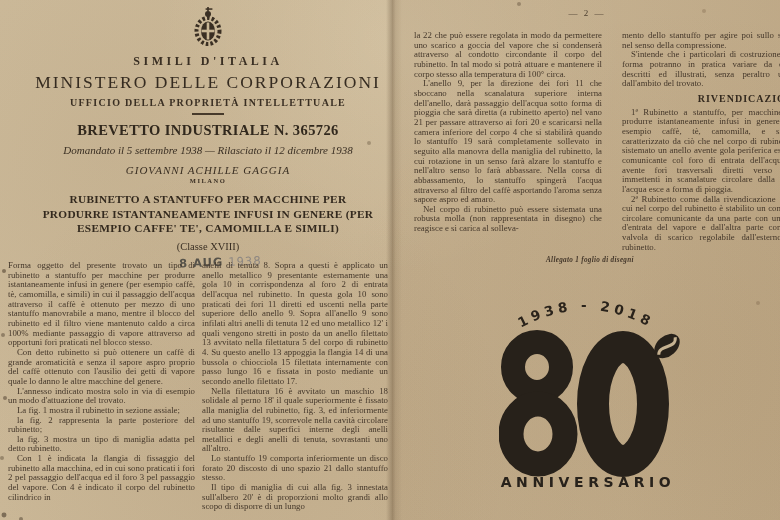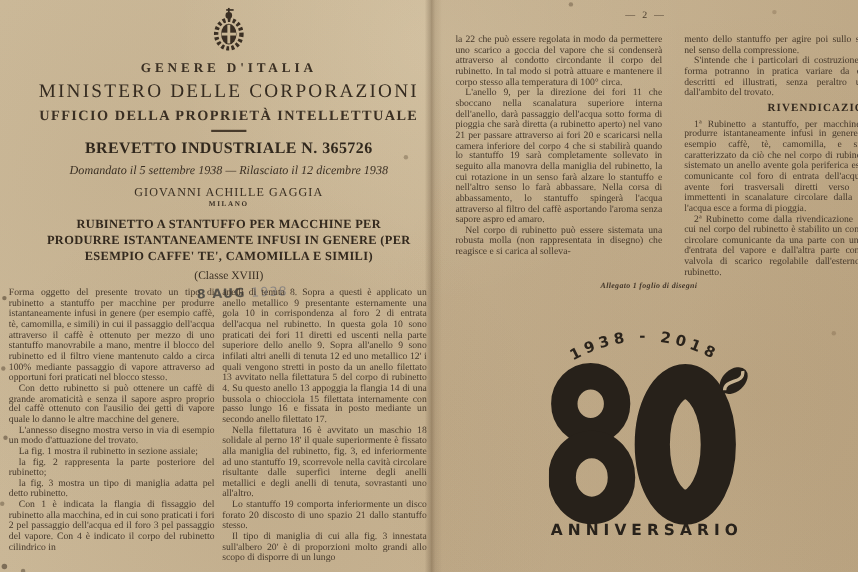--- a/index.html
+++ b/index.html
@@ -15,25 +15,25 @@
   
   .right-tint{position:absolute;left:392px;top:0;width:388px;height:520px;
     background:linear-gradient(90deg, rgba(120,88,52,.10), rgba(120,88,52,.05) 60%, rgba(120,88,52,.09));pointer-events:none;}
   .fold{position:absolute;left:386px;top:0;width:16px;height:520px;
     background:linear-gradient(90deg, transparent, rgba(75,55,33,.30) 38%, rgba(75,55,33,.10) 60%, transparent);}
   
   .hdr{position:absolute;left:12px;top:7px;width:392px;text-align:center;color:#3a2f23;}
   .crest{display:block;margin:0 auto 4px auto;}
   .regno{font-size:12px;font-weight:bold;letter-spacing:3.5px;margin-top:5px;}
   .ministero{font-size:17.5px;letter-spacing:2px;margin-top:3px;color:#352b20;}
-  .ufficio{font-size:13px;font-weight:bold;letter-spacing:1.3px;margin-top:4px;}
+  .ufficio{font-size:10px;font-weight:bold;letter-spacing:1.3px;margin-top:4px;}
   .rule{width:32px;height:2px;background:#473a2b;margin:5px auto 0 auto;}
   .brevetto{font-size:14.5px;font-weight:bold;letter-spacing:.4px;margin-top:7px;color:#31281d;}
   .dates{font-size:11px;font-style:italic;margin-top:5px;}
-  .inventor{font-size:11px;letter-spacing:1px;margin-top:8px;}
+  .inventor{font-size:11px;font-style:italic;letter-spacing:1px;margin-top:8px;}
   .milano{font-size:6.5px;font-weight:bold;letter-spacing:1.5px;margin-top:1px;}
   .invtitle{font-size:11.3px;font-weight:bold;line-height:14.5px;letter-spacing:.3px;width:342px;margin:8px auto 0 auto;color:#33291e;}
   .classe{font-size:10.5px;margin-top:5px;text-align:center;}
   .stamp{font-family:"DejaVu Sans",sans-serif;font-size:11.5px;letter-spacing:1px;color:#57534a;
     margin-top:2px;display:inline-block;transform:translateX(12px) rotate(-2deg);font-weight:bold;}
   .stamp .yr{color:rgba(95,100,118,.55);font-weight:normal;}
   
   .col{position:absolute;text-align:justify;overflow:hidden;color:#44372a;
     font-size:8.8px;line-height:9.65px;}
   .col p{margin:0;text-indent:9px;}
@@ -78,39 +78,39 @@
   <div class="hdr">
     <svg class="crest" width="34" height="42" viewBox="0 0 34 42">
       <rect x="16.2" y="0" width="1.6" height="4.5" fill="#3a2f23"></rect>
       <rect x="14.6" y="1.3" width="6.8" height="1.5" fill="#3a2f23"></rect>
       <circle cx="17" cy="7" r="3" fill="#3a2f23"></circle>
       <ellipse cx="17" cy="24" rx="11.5" ry="13" fill="none" stroke="#3a2f23" stroke-width="4" stroke-dasharray="2.6 2.1"></ellipse>
       <ellipse cx="17" cy="24" rx="7" ry="9.5" fill="#3a2f23"></ellipse>
       <rect x="15.7" y="15.5" width="2.6" height="17" fill="#c9b795"></rect>
       <rect x="10.5" y="22.7" width="13" height="2.6" fill="#c9b795"></rect>
     </svg>
-    <div class="regno">GENERE D'ITALIA</div>
+    <div class="regno">SIMILI D'ITALIA</div>
     <div class="ministero">MINISTERO DELLE CORPORAZIONI</div>
     <div class="ufficio">UFFICIO DELLA PROPRIETÀ INTELLETTUALE</div>
     <div class="rule"></div>
     <div class="brevetto">BREVETTO INDUSTRIALE N. 365726</div>
     <div class="dates">Domandato il 5 settembre 1938 — Rilasciato il 12 dicembre 1938</div>
     <div class="inventor">GIOVANNI ACHILLE GAGGIA</div>
     <div class="milano">MILANO</div>
     <div class="invtitle">RUBINETTO A STANTUFFO PER MACCHINE PER PRODURRE ISTANTANEAMENTE INFUSI IN GENERE (PER ESEMPIO CAFFE' TE', CAMOMILLA E SIMILI)</div>
     <div class="classe">(Classe XVIII)</div>
     <div>
       <span class="stamp"><span>8 AUG</span>&nbsp;<span class="yr">1938</span></span>
     </div>
   </div>
 
   <div id="lcol1" class="col">
     <p class="cont">Forma oggetto del presente trovato un tipo di rubinetto a stantuffo per macchine per produrre istantaneamente infusi in genere (per esempio caffè, tè, camomilla, e simili) in cui il passaggio dell'acqua attraverso il caffè è ottenuto per mezzo di uno stantuffo manovrabile a mano, mentre il blocco del rubinetto ed il filtro viene mantenuto caldo a circa 100% mediante passaggio di vapore attraverso ad opportuni fori praticati nel blocco stesso.</p>
     <p>Con detto rubinetto si può ottenere un caffè di grande aromaticità e senza il sapore aspro proprio del caffè ottenuto con l'ausilio dei getti di vapore quale lo danno le altre macchine del genere.</p>
-    <p>L'annesso disegno mostra verso in via di esempio un modo d'attuazione del trovato.</p>
+    <p>L'annesso indicato mostra solo in via di esempio un modo d'attuazione del trovato.</p>
     <p>La fig. 1 mostra il rubinetto in sezione assiale;</p>
     <p>la fig. 2 rappresenta la parte posteriore del rubinetto;</p>
     <p>la fig. 3 mostra un tipo di maniglia adatta pel detto rubinetto.</p>
     <p>Con 1 è indicata la flangia di fissaggio del rubinetto alla macchina, ed in cui sono praticati i fori 2 pel passaggio dell'acqua ed il foro 3 pel passaggio del vapore. Con 4 è indicato il corpo del rubinetto cilindrico in</p>
   </div>
 
   <div id="lcol2" class="col">
     <p class="cont">anelli di tenuta 8. Sopra a questi è applicato un anello metallico 9 presentante esternamente una gola 10 in corrispondenza al foro 2 di entrata dell'acqua nel rubinetto. In questa gola 10 sono praticati dei fori 11 diretti ed uscenti nella parte superiore dello anello 9. Sopra all'anello 9 sono infilati altri anelli di tenuta 12 ed uno metallico 12' i quali vengono stretti in posto da un anello filettato 13 avvitato nella filettatura 5 del corpo di rubinetto 4. Su questo anello 13 appoggia la flangia 14 di una bussola o chiocciola 15 filettata internamente con passo lungo 16 e fissata in posto mediante un secondo anello filettato 17.</p>
     <p>Nella filettatura 16 è avvitato un maschio 18 solidale al perno 18' il quale superiormente è fissato alla maniglia del rubinetto, fig. 3, ed inferiormente ad uno stantuffo 19, scorrevole nella cavità circolare risultante dalle superfici interne degli anelli metallici e degli anelli di tenuta, sovrastanti uno all'altro.</p>
     <p>Lo stantuffo 19 comporta inferiormente un disco forato 20 discosto di uno spazio 21 dallo stantuffo stesso.</p>

